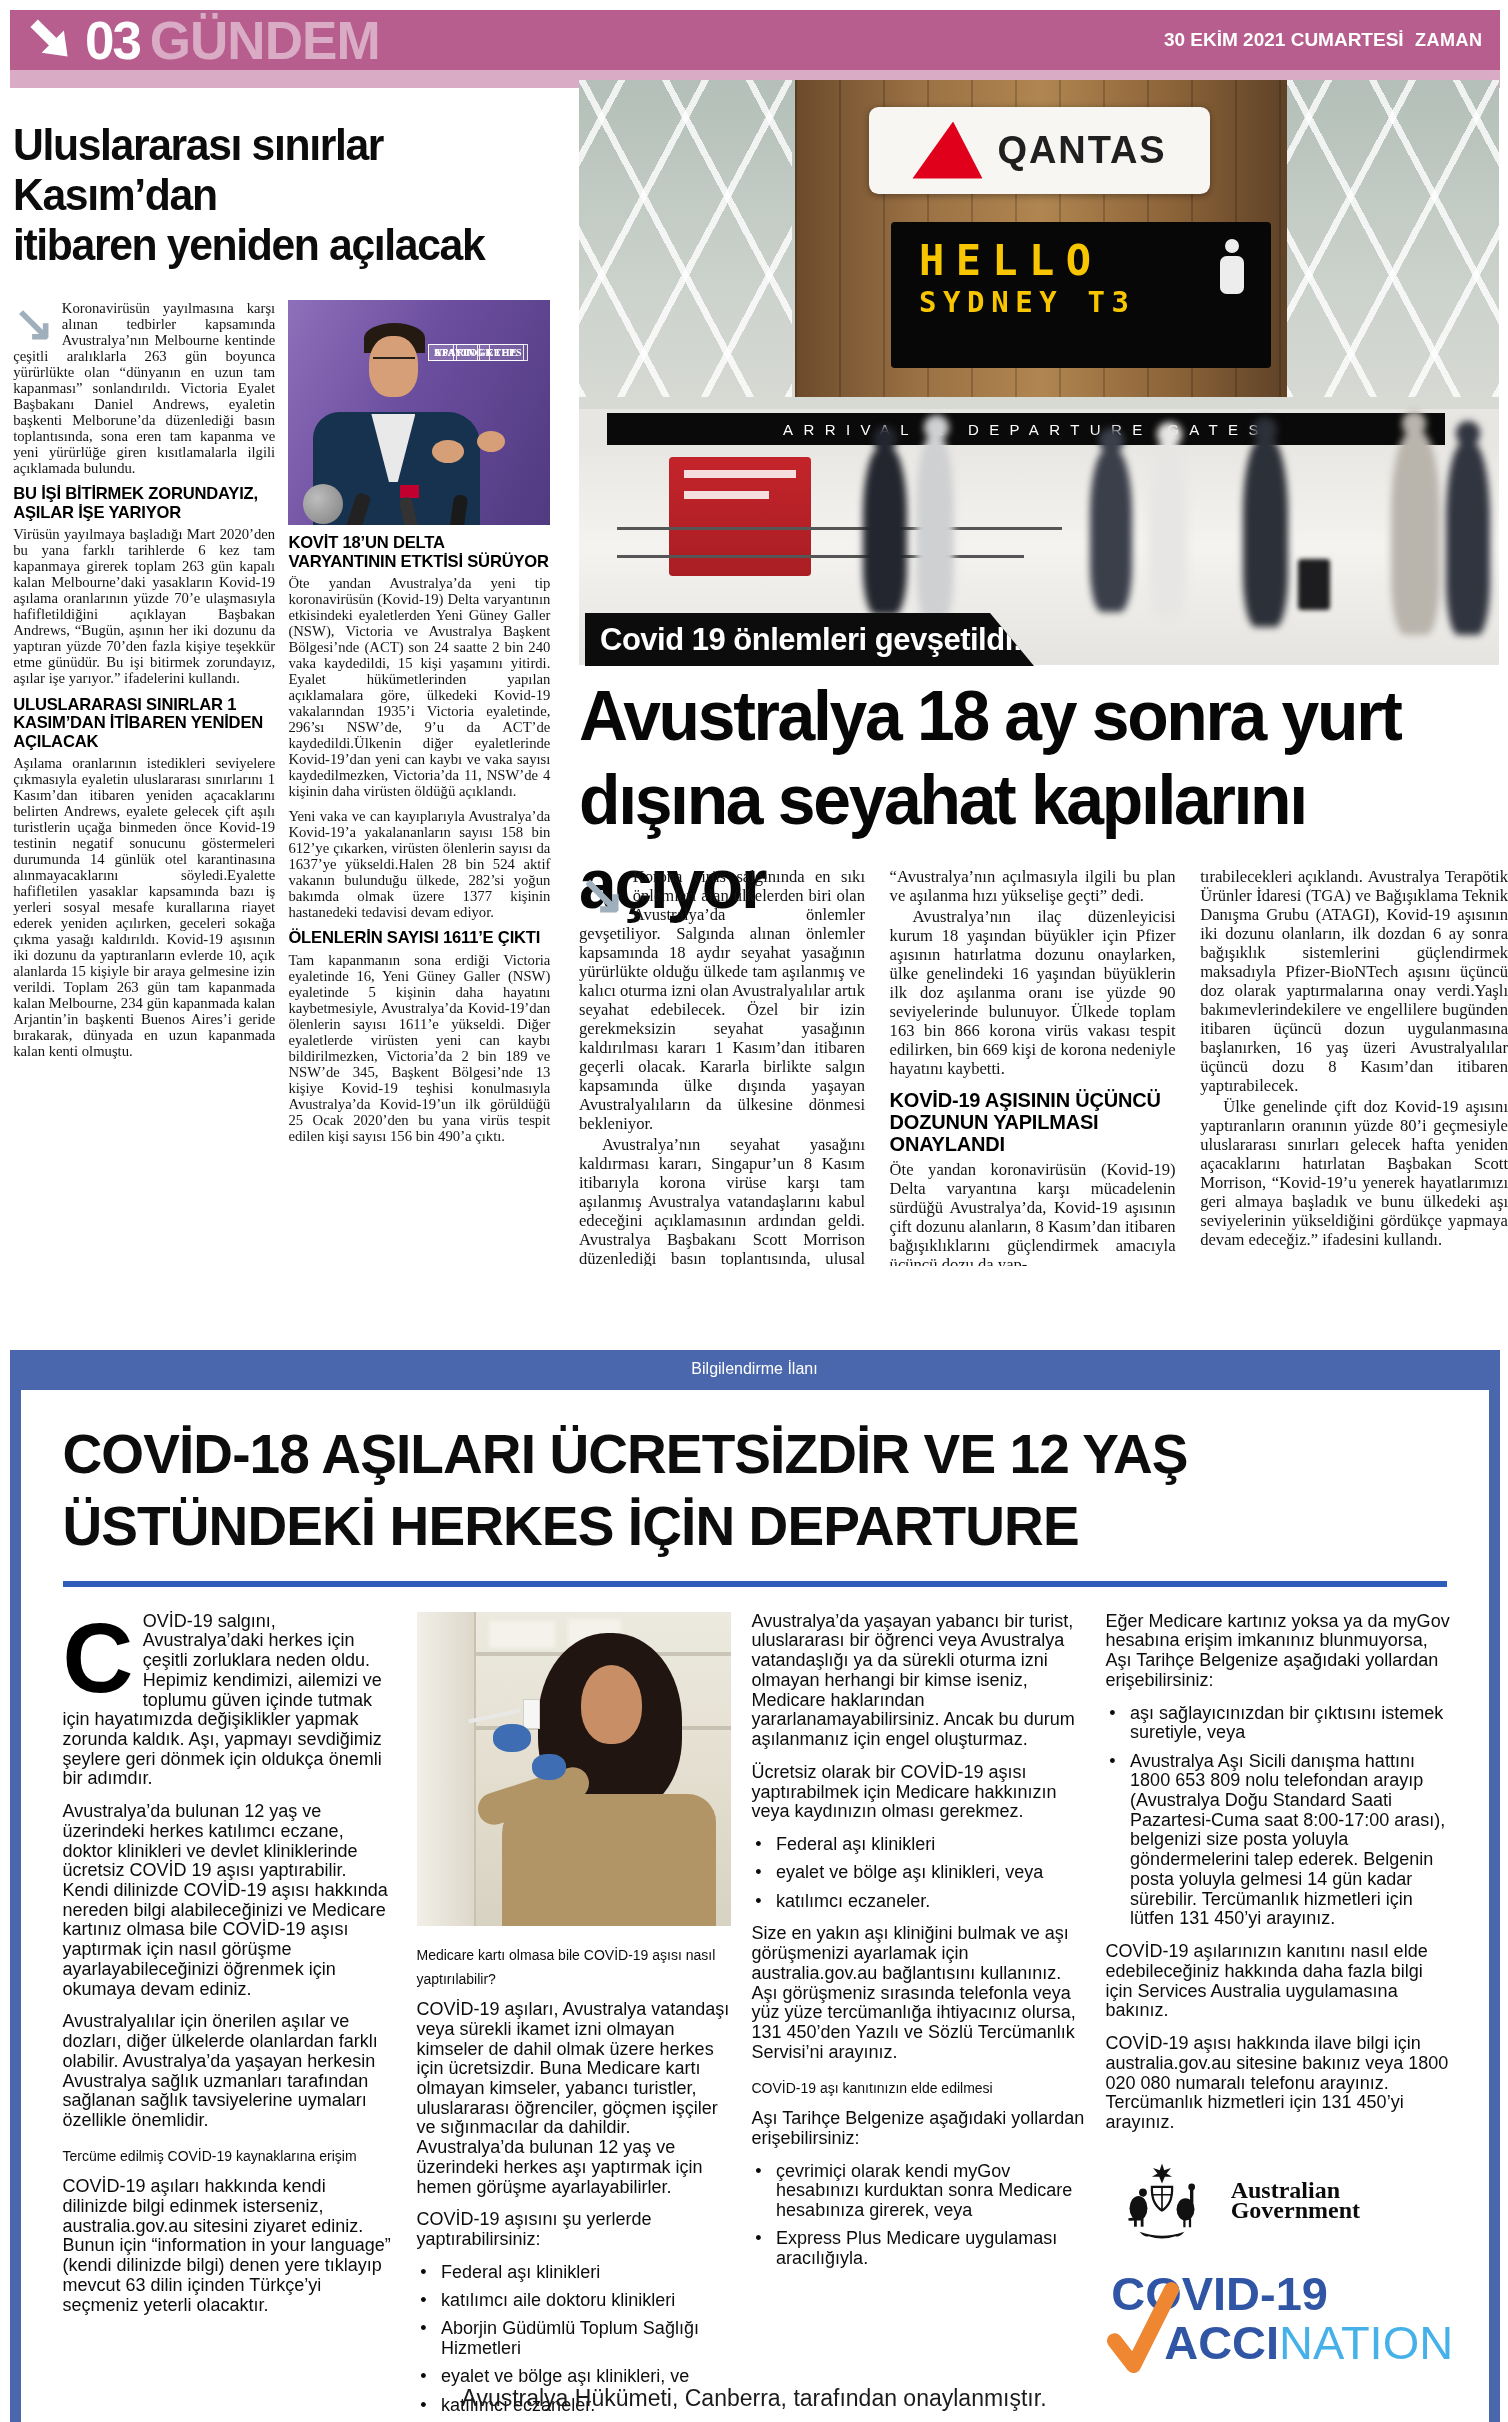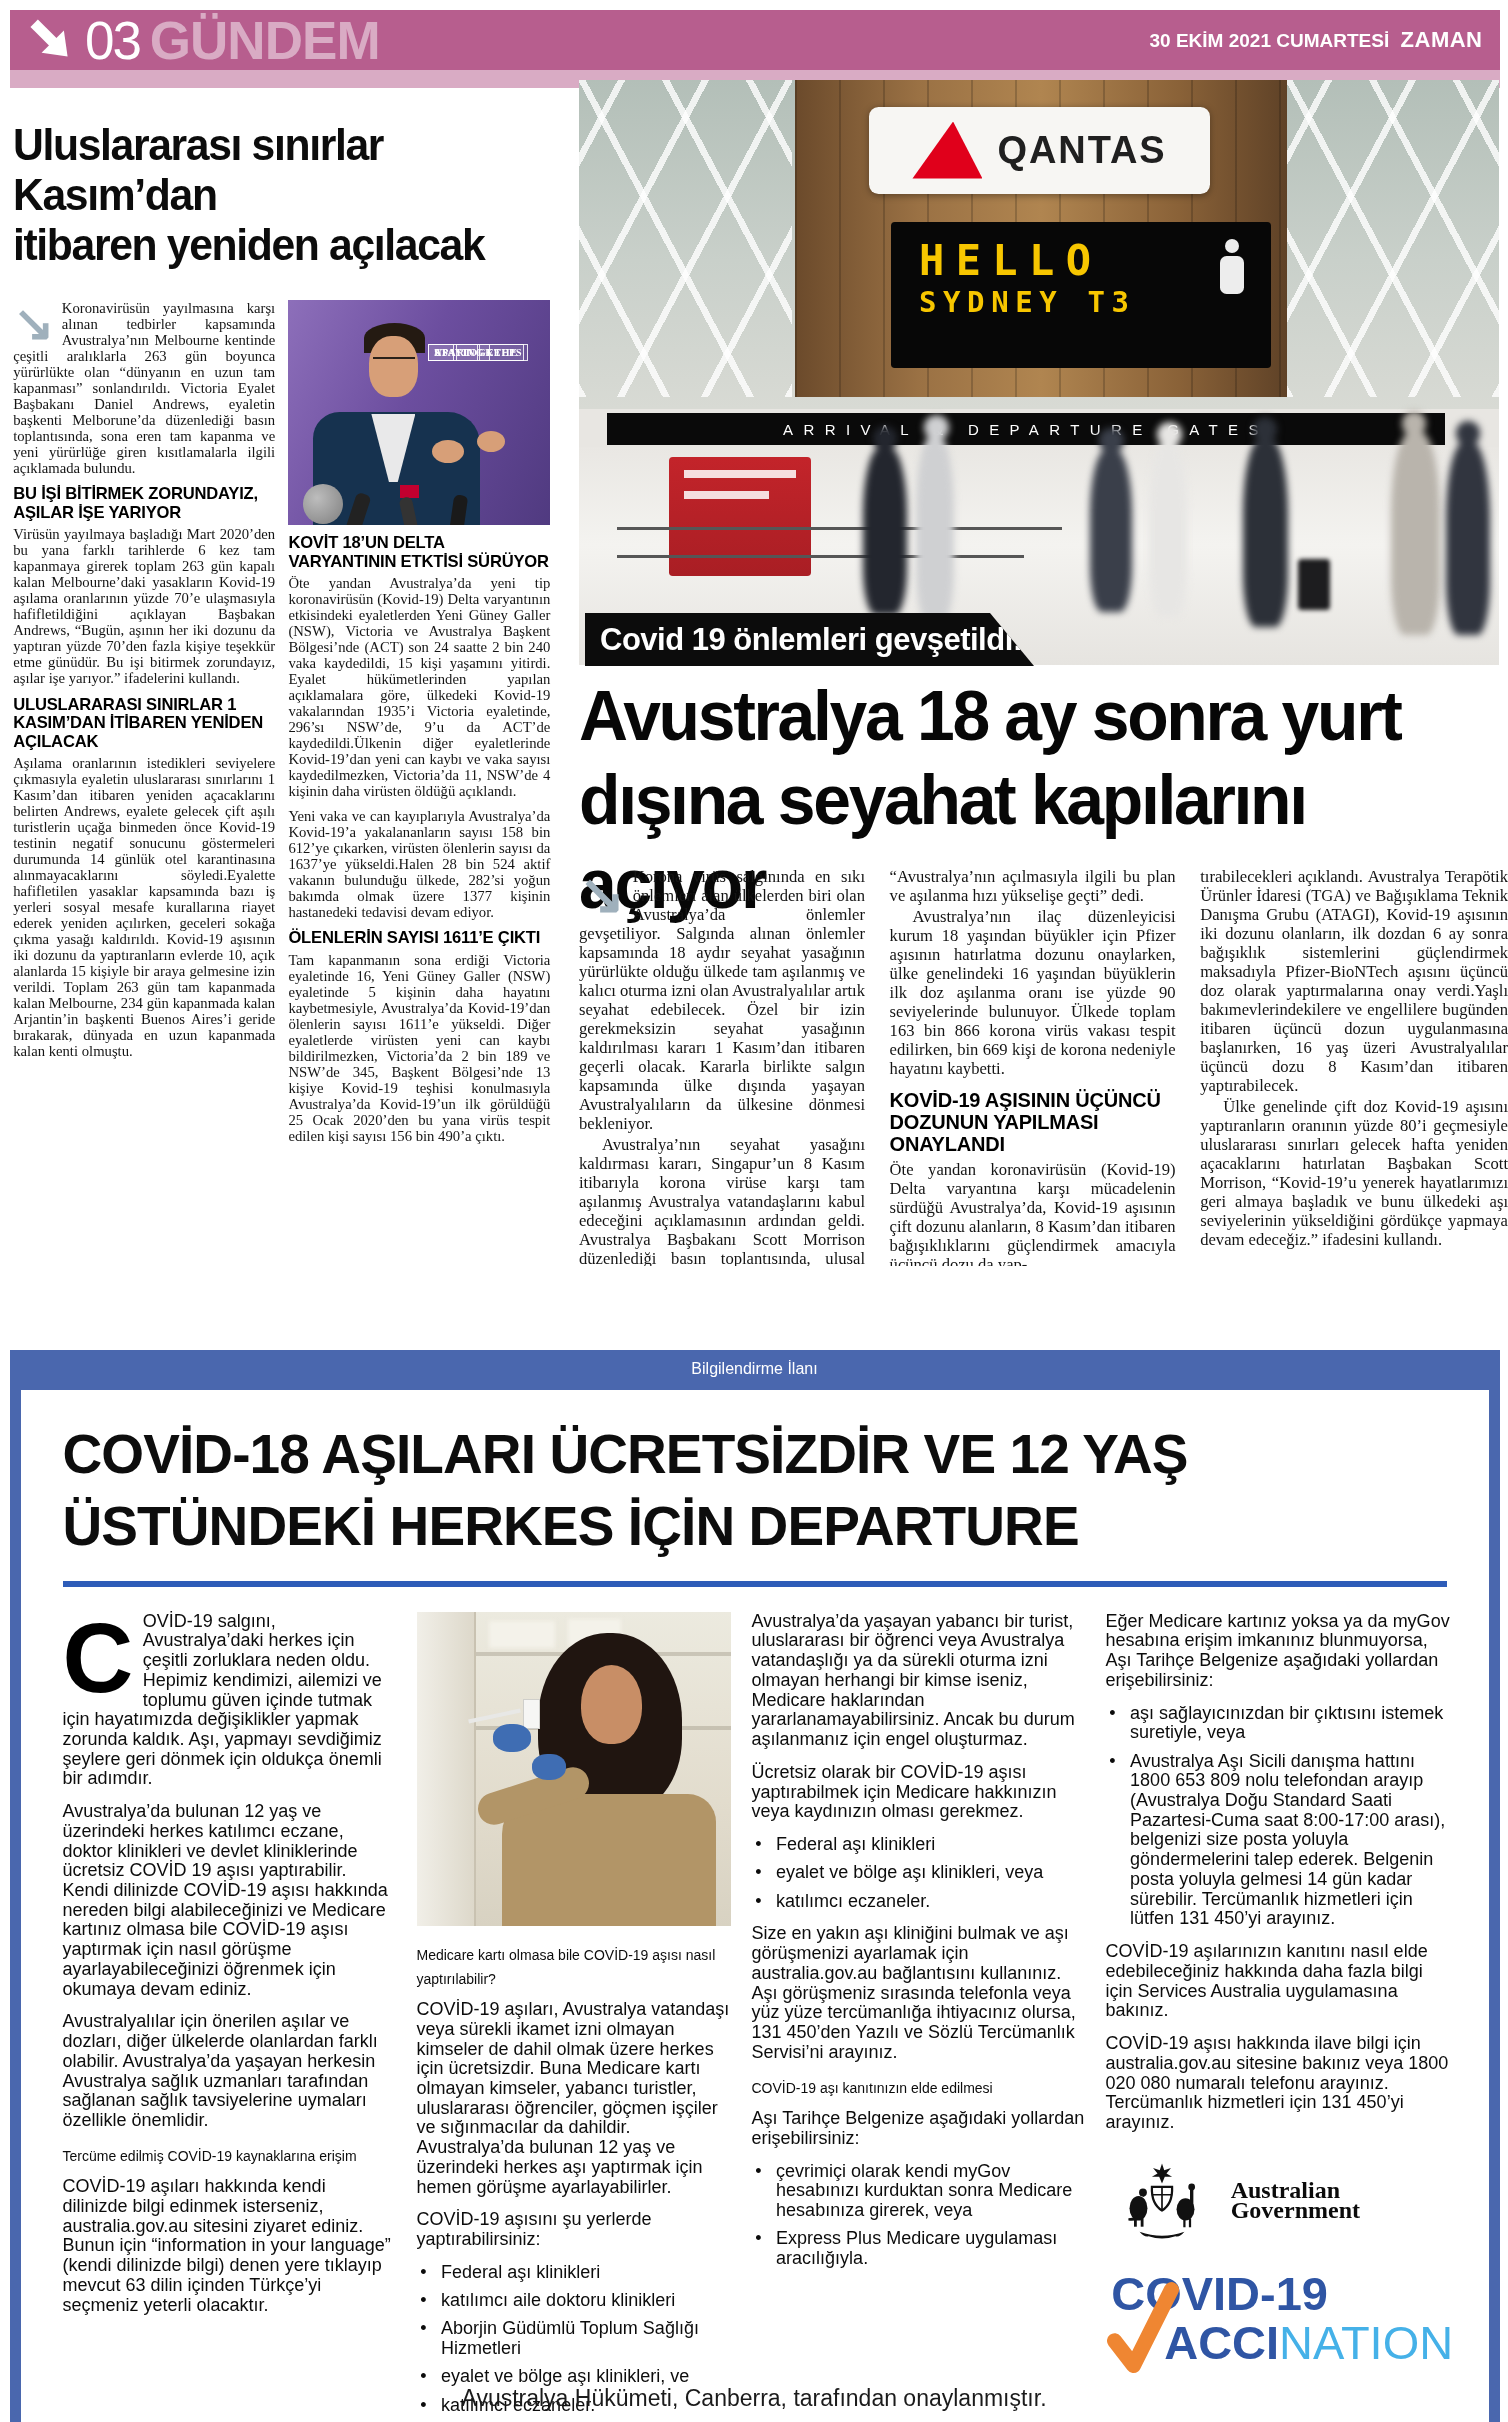--- a/index.html
+++ b/index.html
@@ -4,25 +4,25 @@
 <style>
   html,body{margin:0;padding:0;background:#e9e9e9;}
   .page{position:relative;width:1508px;height:2423px;background:#ffffff;margin:0 auto;overflow:hidden;
         font-family:"Liberation Sans",sans-serif;color:#111;}
   .abs{position:absolute;}
 
   
   #masthead{left:9.5px;top:9.5px;width:1490px;height:61px;background:#b75e8e;display:flex;align-items:center;padding:0 17px;box-sizing:border-box;gap:9.5px;}
   #masthead-strip{left:9.5px;top:70px;width:1490px;height:18px;background:#d9abc4;}
   .logo-arrow{width:49px;height:49px;flex:0 0 auto;}
-  .mh-num{font-weight:400;font-size:53px;letter-spacing:-1.9px;color:#fff;line-height:1;}
+  .mh-num{font-weight:700;font-size:53px;letter-spacing:-1.9px;color:#fff;line-height:1;}
   .mh-section{font-weight:700;font-size:53px;letter-spacing:-0.9px;color:#d9abc4;line-height:1;flex:1;}
   .mh-right{margin-left:auto;display:flex;align-items:baseline;gap:11.4px;color:#fff;}
   .mh-date{font-weight:700;font-size:19px;}
-  .mh-brand{font-weight:700;font-size:22px;letter-spacing:0.5px;}
+  .mh-brand{font-weight:700;font-size:18px;letter-spacing:0.5px;}
 
   
   #article1{left:13.2px;top:91px;width:538px;}
   .a1-kicker{font-size:27.4px;font-weight:400;color:#141414;margin-bottom:9.5px;letter-spacing:-0.5px;}
   .a1-headline{font-weight:700;font-size:44px;line-height:50px;letter-spacing:-1.4px;color:#0c0c0c;transform:scaleX(.97);transform-origin:left;}
   .a1-cols{display:flex;gap:13.2px;margin-top:24.6px;height:992px;overflow:hidden;}
   .ncol{width:262px;font-family:"Liberation Serif",serif;font-size:14.7px;line-height:16px;text-align:justify;color:#141414;}
   .ncol p{margin:0 0 8.5px;}
   .subhead{font-family:"Liberation Sans",sans-serif;font-weight:700;font-size:16.6px;line-height:18.5px;letter-spacing:-0.2px;margin:9.5px 0 3.8px;text-align:left;color:#000;}
   .lead-arrow{float:left;font-family:"Liberation Sans",sans-serif;font-weight:700;font-size:49px;line-height:.85;color:#9fb0bc;margin:2.8px 7.6px 0 0;}

